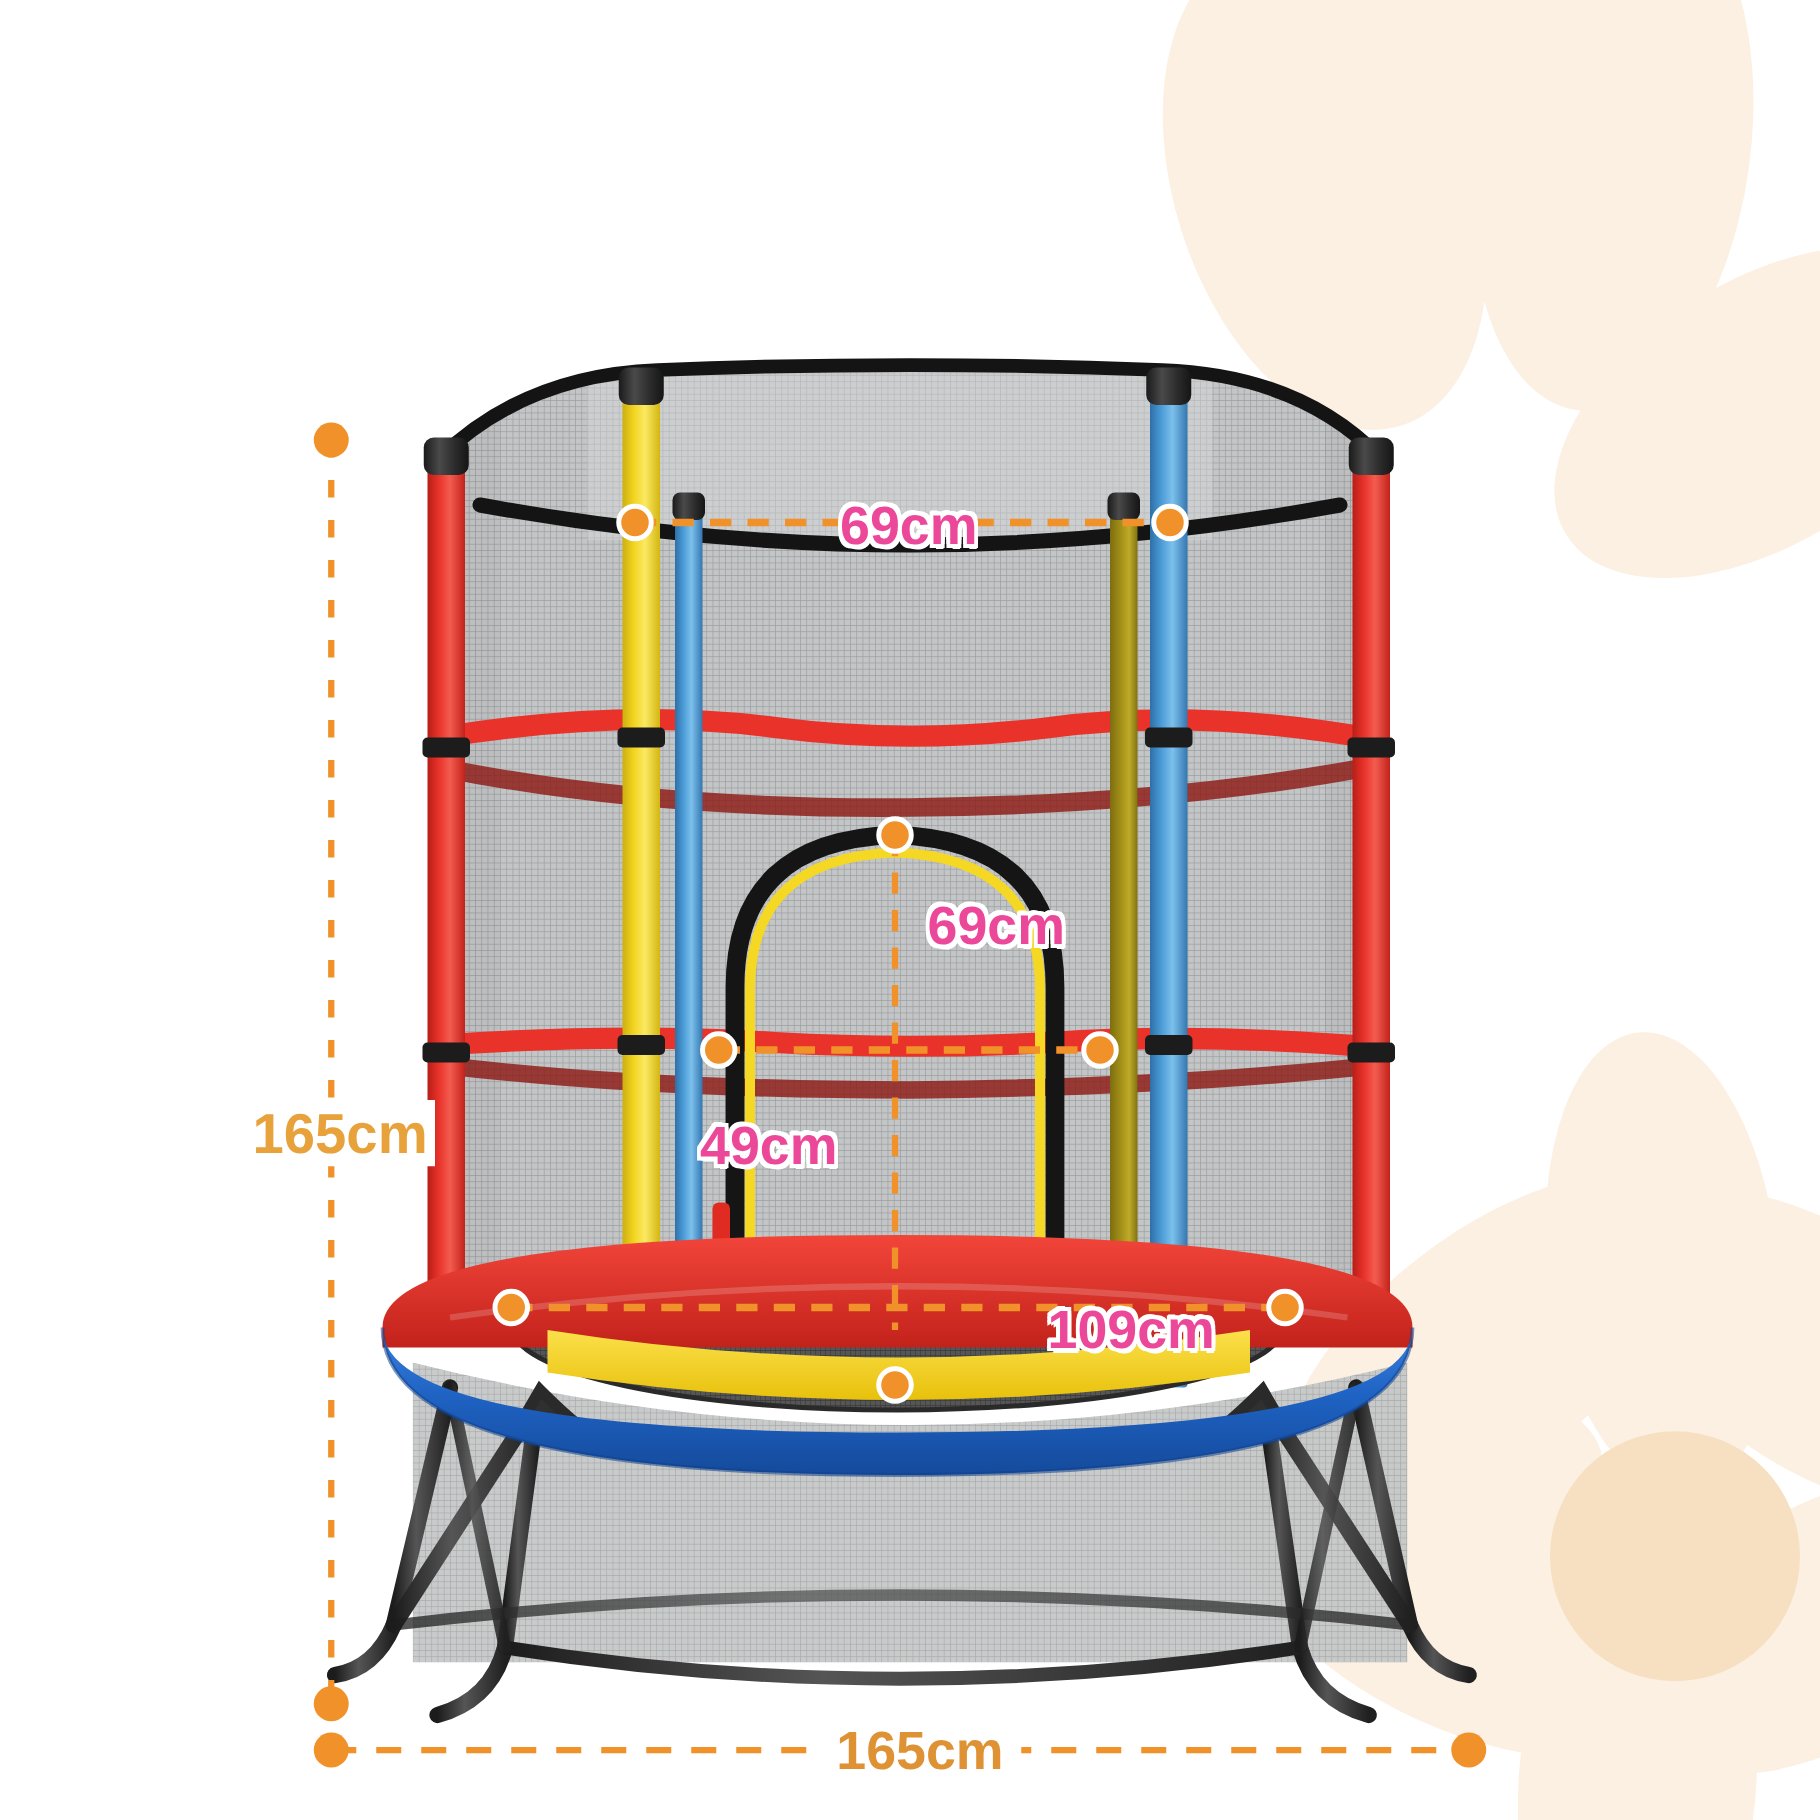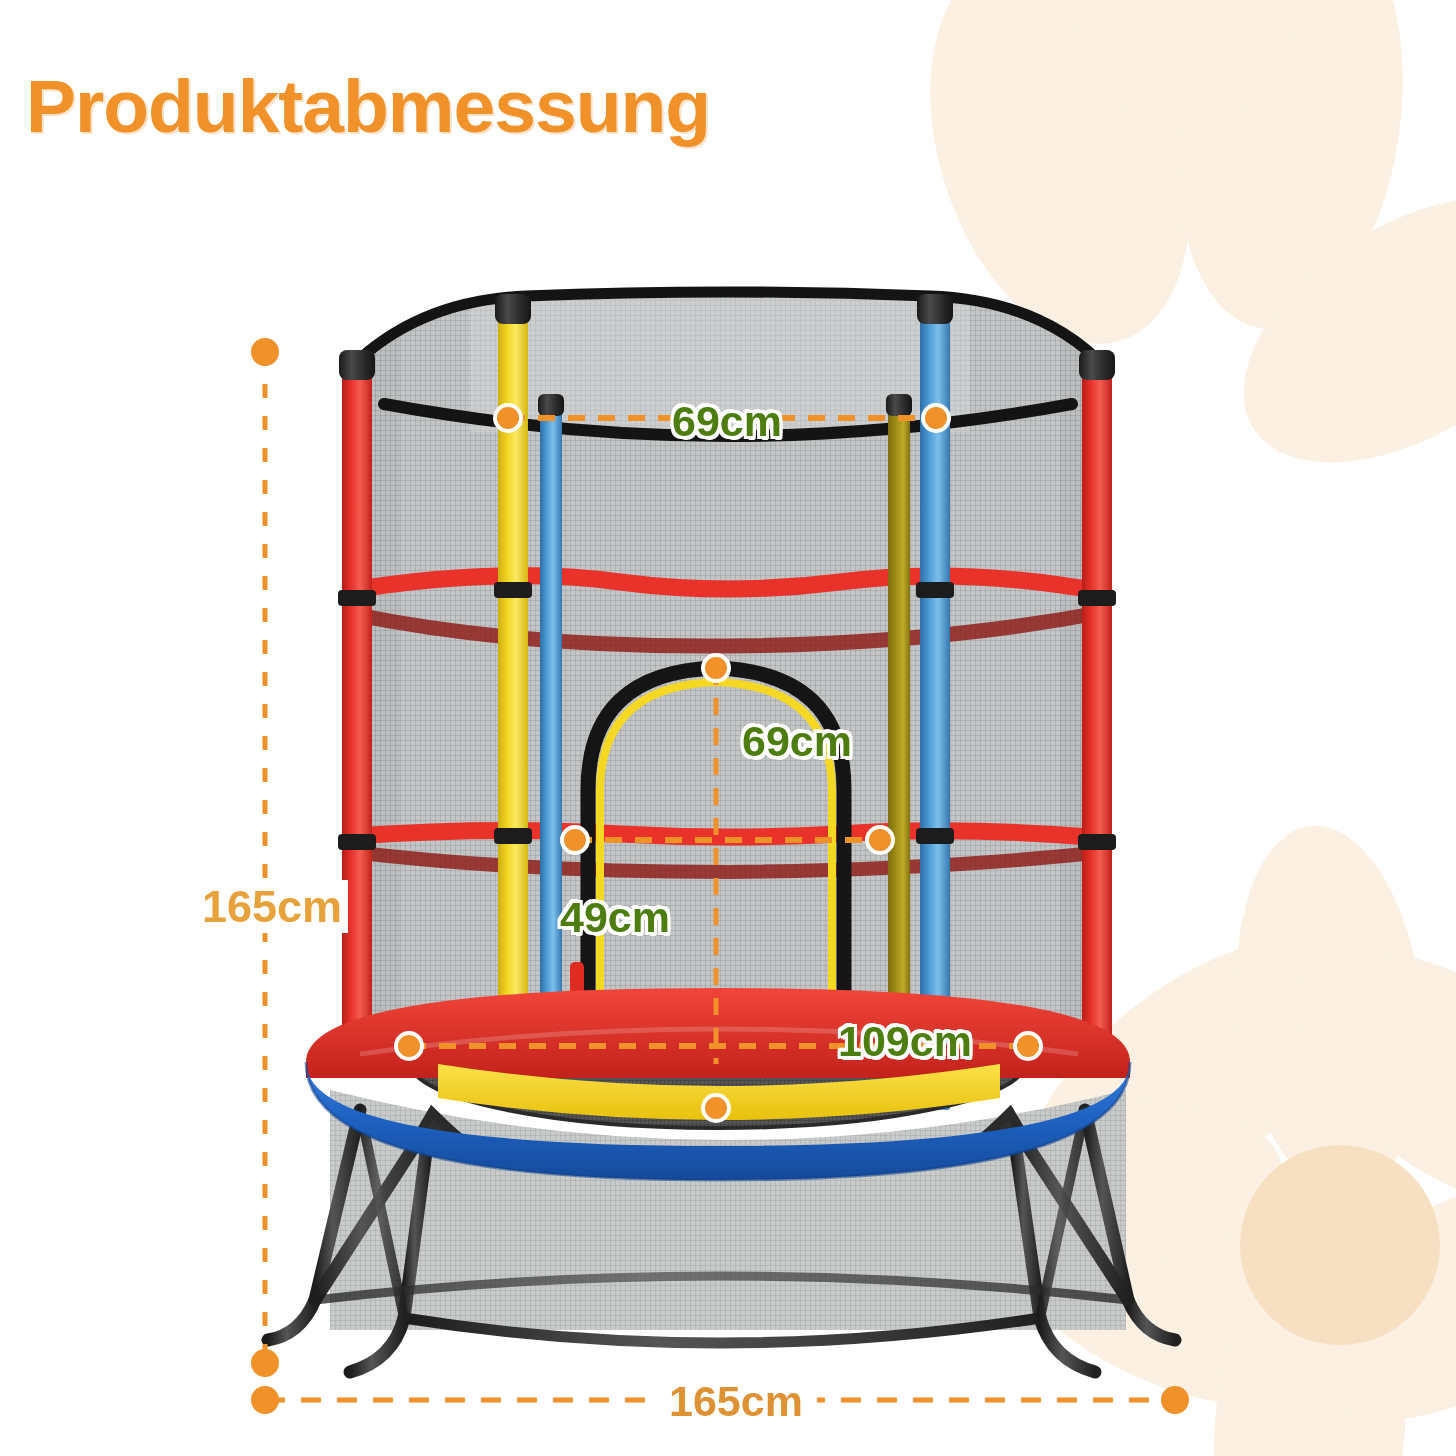--- a/index.html
+++ b/index.html
@@ -27,21 +27,21 @@
     text-shadow:2px 2px 0 rgba(240,145,42,0.25);
   }
 
   
   .dim-label{
     position:absolute;z-index:6;
     font-size:43px;font-weight:700;color:#F0912A;
     white-space:nowrap;line-height:1;
   }
   .dim-label.outlined{
-    color:#4d7c0f;
+    color:#ec4899;
     text-shadow:
       -3px -3px 0 #fff, 3px -3px 0 #fff, -3px 3px 0 #fff, 3px 3px 0 #fff,
       -3px 0 0 #fff, 3px 0 0 #fff, 0 -3px 0 #fff, 0 3px 0 #fff,
       -2px -4px 0 #fff, 2px 4px 0 #fff;
   }
   .dim-label.plain{color:#DE9234;font-weight:600;}
   .dim-label.left-v{color:#E8A23C;font-weight:600;font-size:45px;}
 </style>
 </head>
 <body>
@@ -304,27 +304,26 @@
       <circle cx="880" cy="840" r="13" fill="#F0912A" stroke="#fff" stroke-width="4"></circle>
       <circle cx="409" cy="1046" r="13" fill="#F0912A" stroke="#fff" stroke-width="4"></circle>
       <circle cx="1028" cy="1046" r="13" fill="#F0912A" stroke="#fff" stroke-width="4"></circle>
       <circle cx="265" cy="352" r="14" fill="#F0912A"></circle>
       <circle cx="265" cy="1363" r="14" fill="#F0912A"></circle>
       <circle cx="265" cy="1400" r="14" fill="#F0912A"></circle>
       <circle cx="1175" cy="1400" r="14" fill="#F0912A"></circle>
     </g>
   </svg>
 
-  <div id="page-title">Produktabmessung</div>
 
   <div class="dim-label outlined" style="left:672px;top:400px;">69cm</div>
 
   <div class="dim-label outlined" style="left:742px;top:720px;">69cm</div>
 
   <div class="dim-label outlined" style="left:560px;top:896px;">49cm</div>
 
-  <div class="dim-label outlined" style="left:838px;top:1020px;">109cm</div>
+  <div class="dim-label outlined" style="left:838px;top:1043px;">109cm</div>
 
   <div class="dim-label left-v" style="left:196px;top:880px;background:#fff;padding:4px 6px;">165cm</div>
 
   <div class="dim-label plain" style="left:655px;top:1378px;background:#fff;padding:2px 14px;">165cm</div>
 
 </div>
 
 </body></html>

